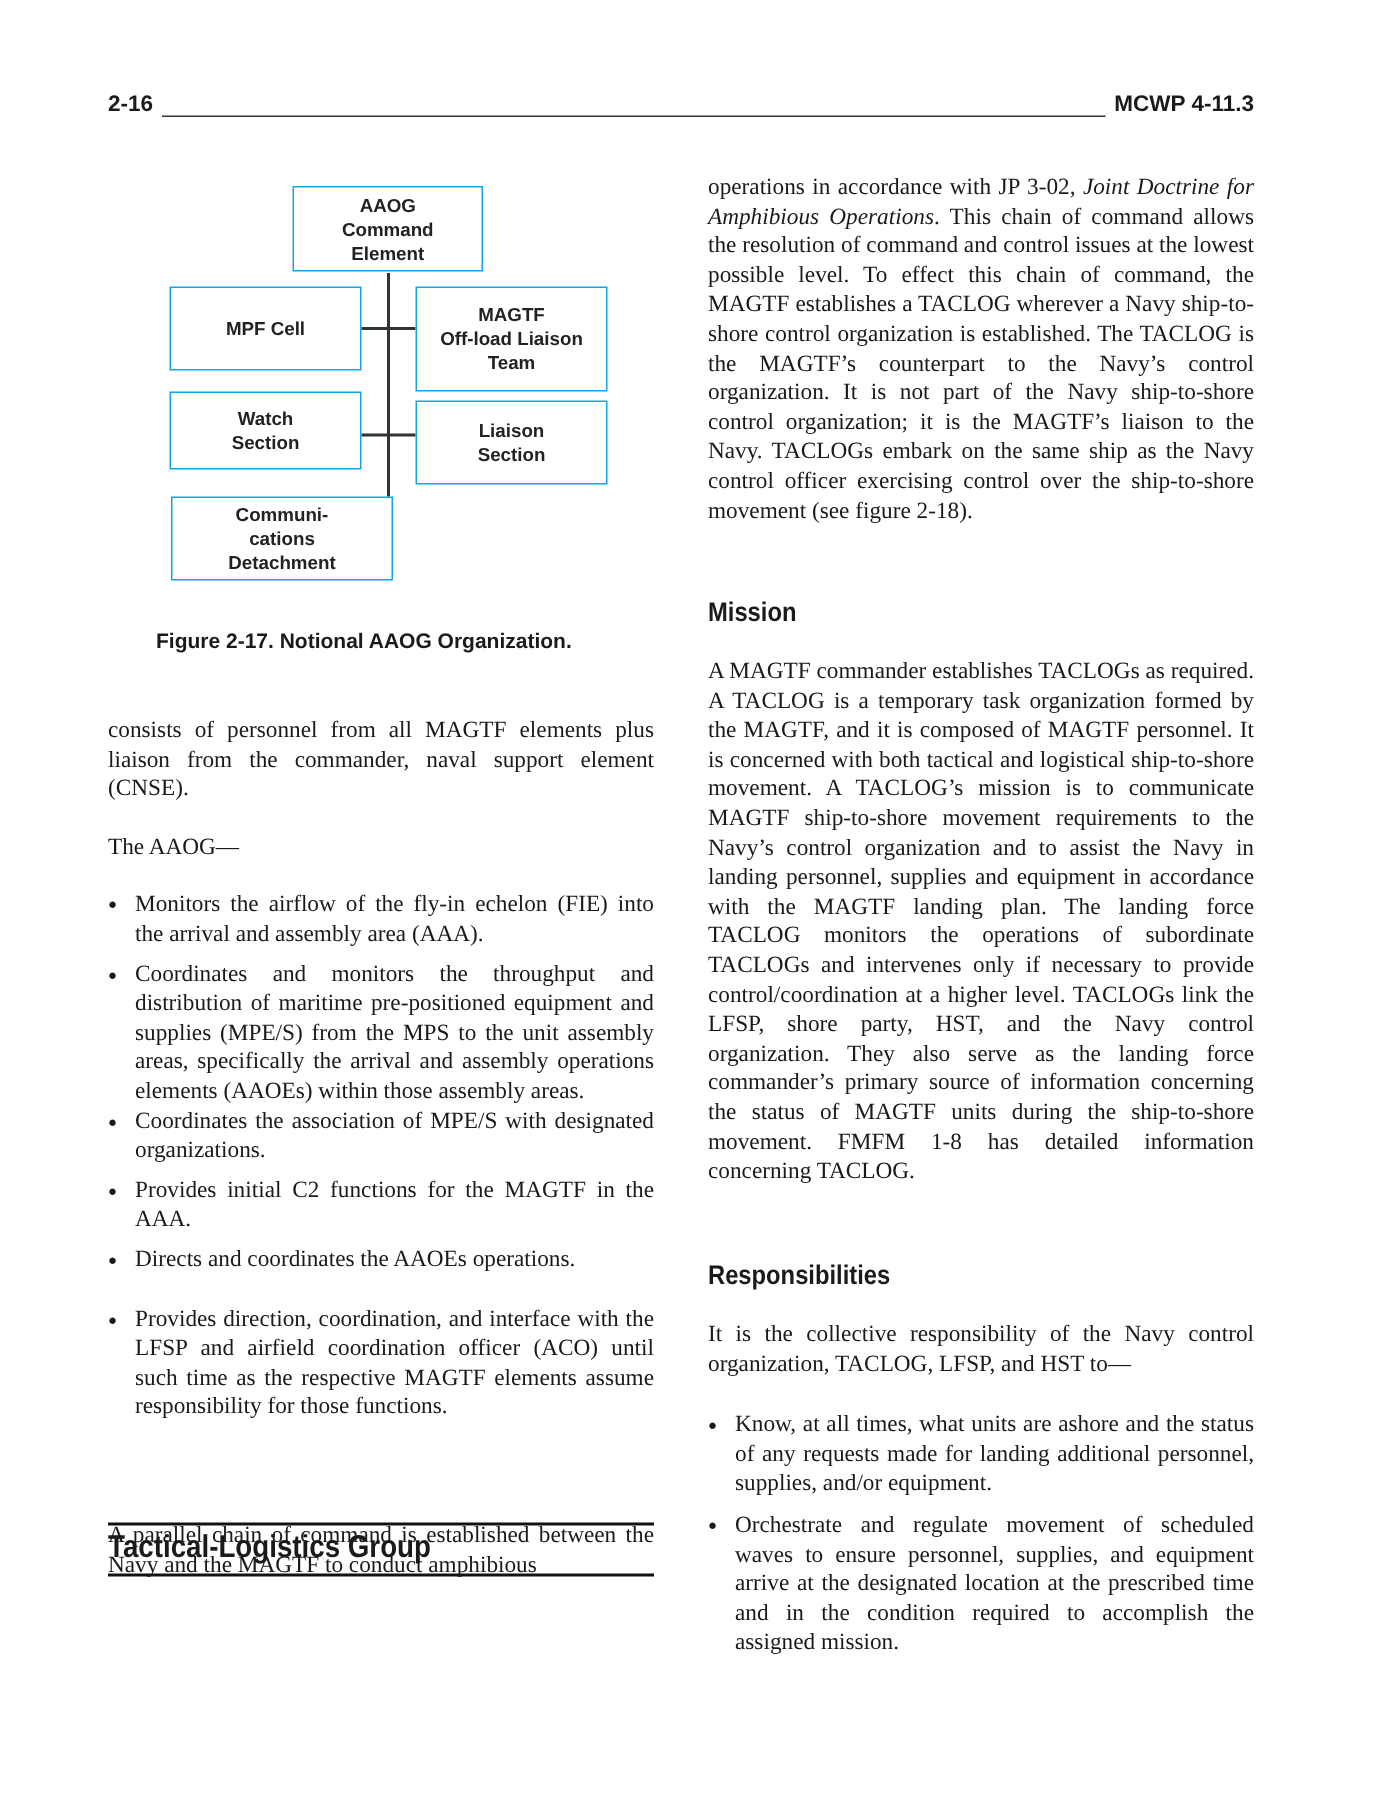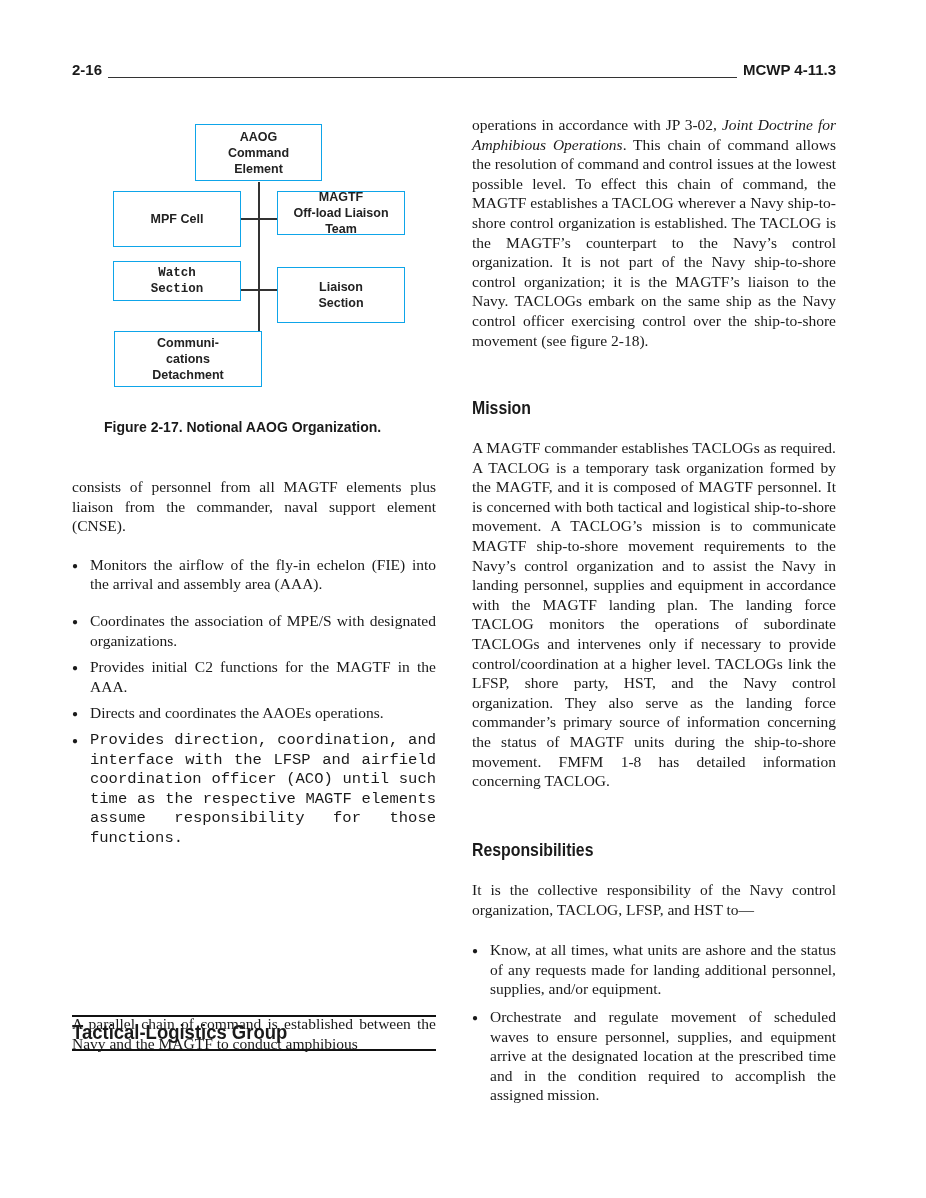--- a/index.html
+++ b/index.html
@@ -41,28 +41,28 @@
   <div class="box" style="left:195px; top:124px; width:127px; height:57px;">
     <div>
         <div>AAOG</div>
         <div>Command</div>
         <div>Element</div>
       </div>
   </div>
   <div class="box" style="left:113px; top:191px; width:128px; height:56px;">
     <div>MPF Cell</div>
   </div>
-  <div class="box" style="left:277px; top:191px; width:128px; height:44px;">
+  <div class="box" style="left:277px; top:191px; width:128px; height:70px;">
     <div>
         <div>MAGTF</div>
         <div>Off-load Liaison</div>
         <div>Team</div>
       </div>
   </div>
-  <div class="box" style="left:113px; top:261px; width:128px; height:40px;font-family:Liberation Mono, monospace;">
+  <div class="box" style="left:113px; top:261px; width:128px; height:52px;">
     <div>
         <div>Watch</div>
         <div>Section</div>
       </div>
   </div>
   <div class="box" style="left:277px; top:267px; width:128px; height:56px;">
     <div>
         <div>Liaison</div>
         <div>Section</div>
       </div>
@@ -72,26 +72,28 @@
         <div>Communi-</div>
         <div>cations</div>
         <div>Detachment</div>
       </div>
   </div>
 </div>
 <div class="caption">Figure 2-17. Notional AAOG Organization.</div>
 
 <div class="col colL serif" style="top:477px;">
   <p>consists of personnel from all MAGTF elements plus liaison from the commander, naval support element (CNSE).</p>
+  <p style="margin-top:19px;">The AAOG—</p>
   <ul class="bl" style="margin-top:19px;">
     <li>Monitors the airflow of the fly-in echelon (FIE) into the arrival and assembly area (AAA).</li>
-    <li style="margin-top:17px;">Coordinates the association of MPE/S with designated organizations.</li>
+    <li style="margin-top:7px;">Coordinates and monitors the throughput and distribution of maritime pre-positioned equipment and supplies (MPE/S) from the MPS to the unit assembly areas, specifically the arrival and assembly operations elements (AAOEs) within those assembly areas.</li>
+    <li style="margin-top:0;">Coordinates the association of MPE/S with designated organizations.</li>
     <li style="margin-top:7px;">Provides initial C2 functions for the MAGTF in the AAA.</li>
     <li style="margin-top:7px;">Directs and coordinates the AAOEs operations.</li>
-    <li style="margin-top:8px;font-family:Liberation Mono, monospace;">Provides direction, coordination, and interface with the LFSP and airfield coordination officer (ACO) until such time as the respective MAGTF elements assume responsibility for those functions.</li>
+    <li style="margin-top:20px;">Provides direction, coordination, and interface with the LFSP and airfield coordination officer (ACO) until such time as the respective MAGTF elements assume responsibility for those functions.</li>
   </ul>
 </div>
 
 <div class="topbar" style="top:1015px;"></div>
 <div class="col" style="left:72px; top:1020px;">
   <div class="h1">Tactical-Logistics Group</div>
 </div>
 <div class="botbar" style="top:1049px;"></div>
 <div class="col colL serif" style="top:1014px;">
   <p>A parallel chain of command is established between the Navy and the MAGTF to conduct amphibious</p>

